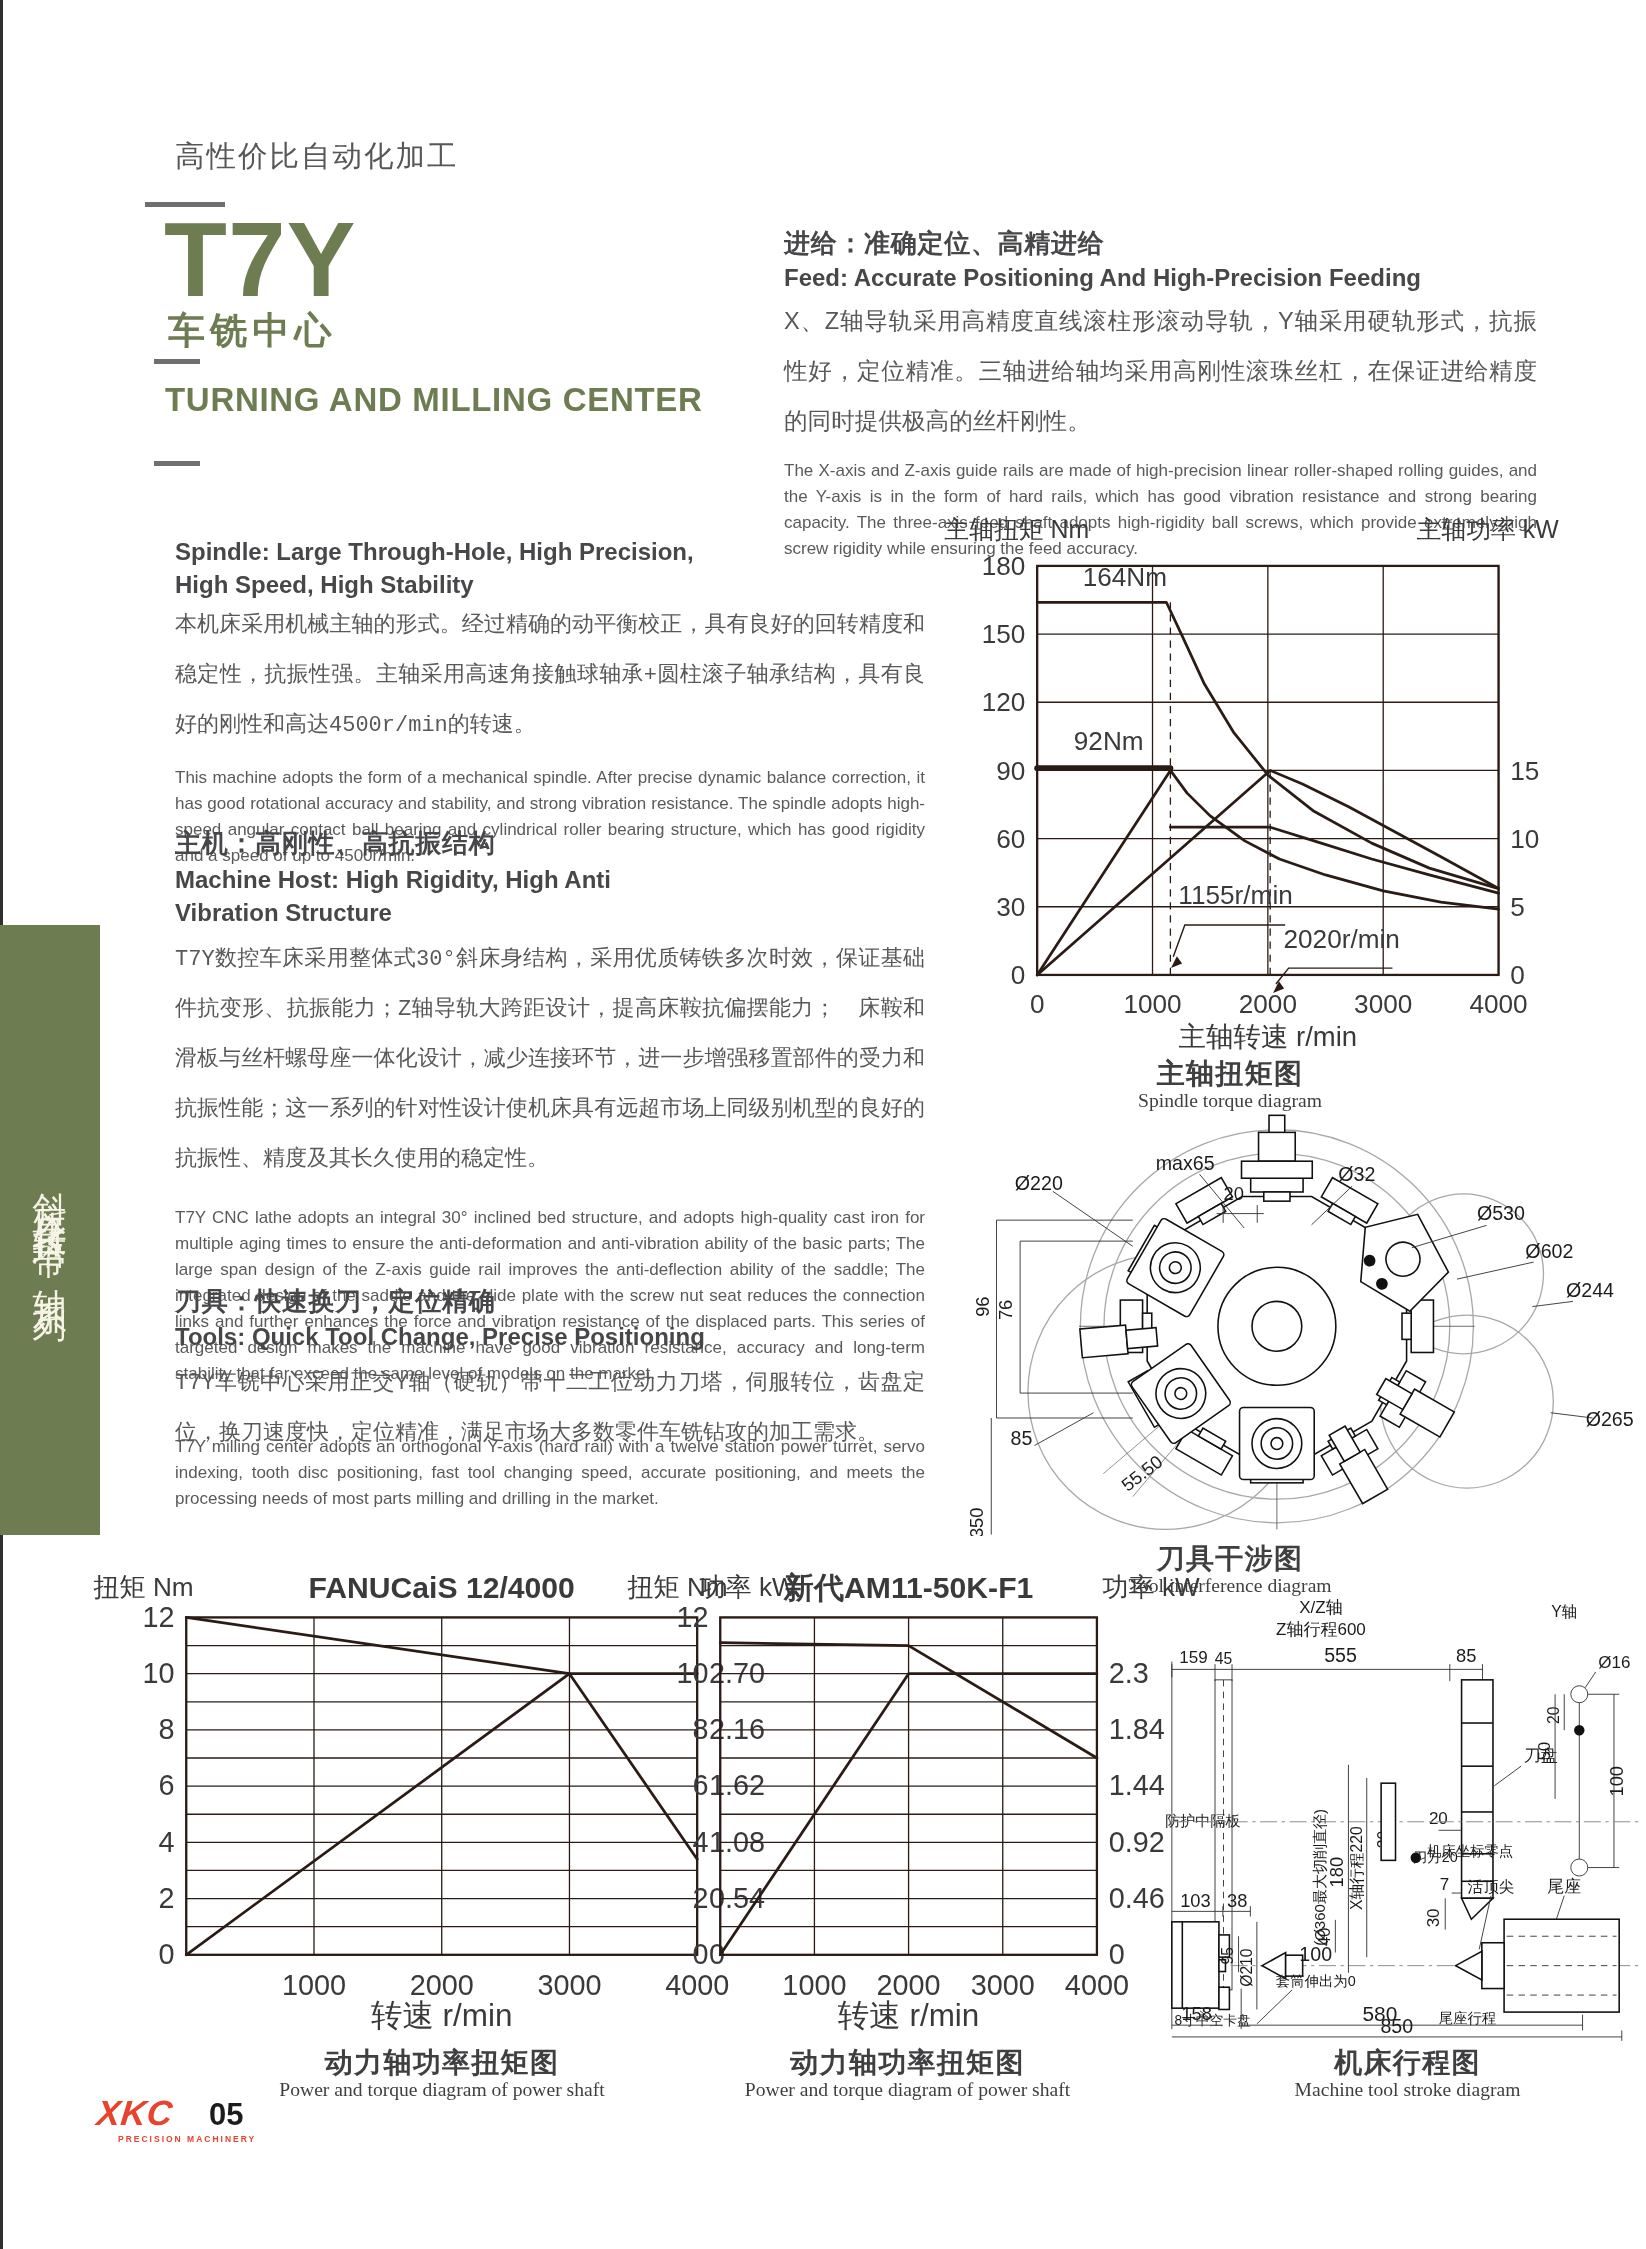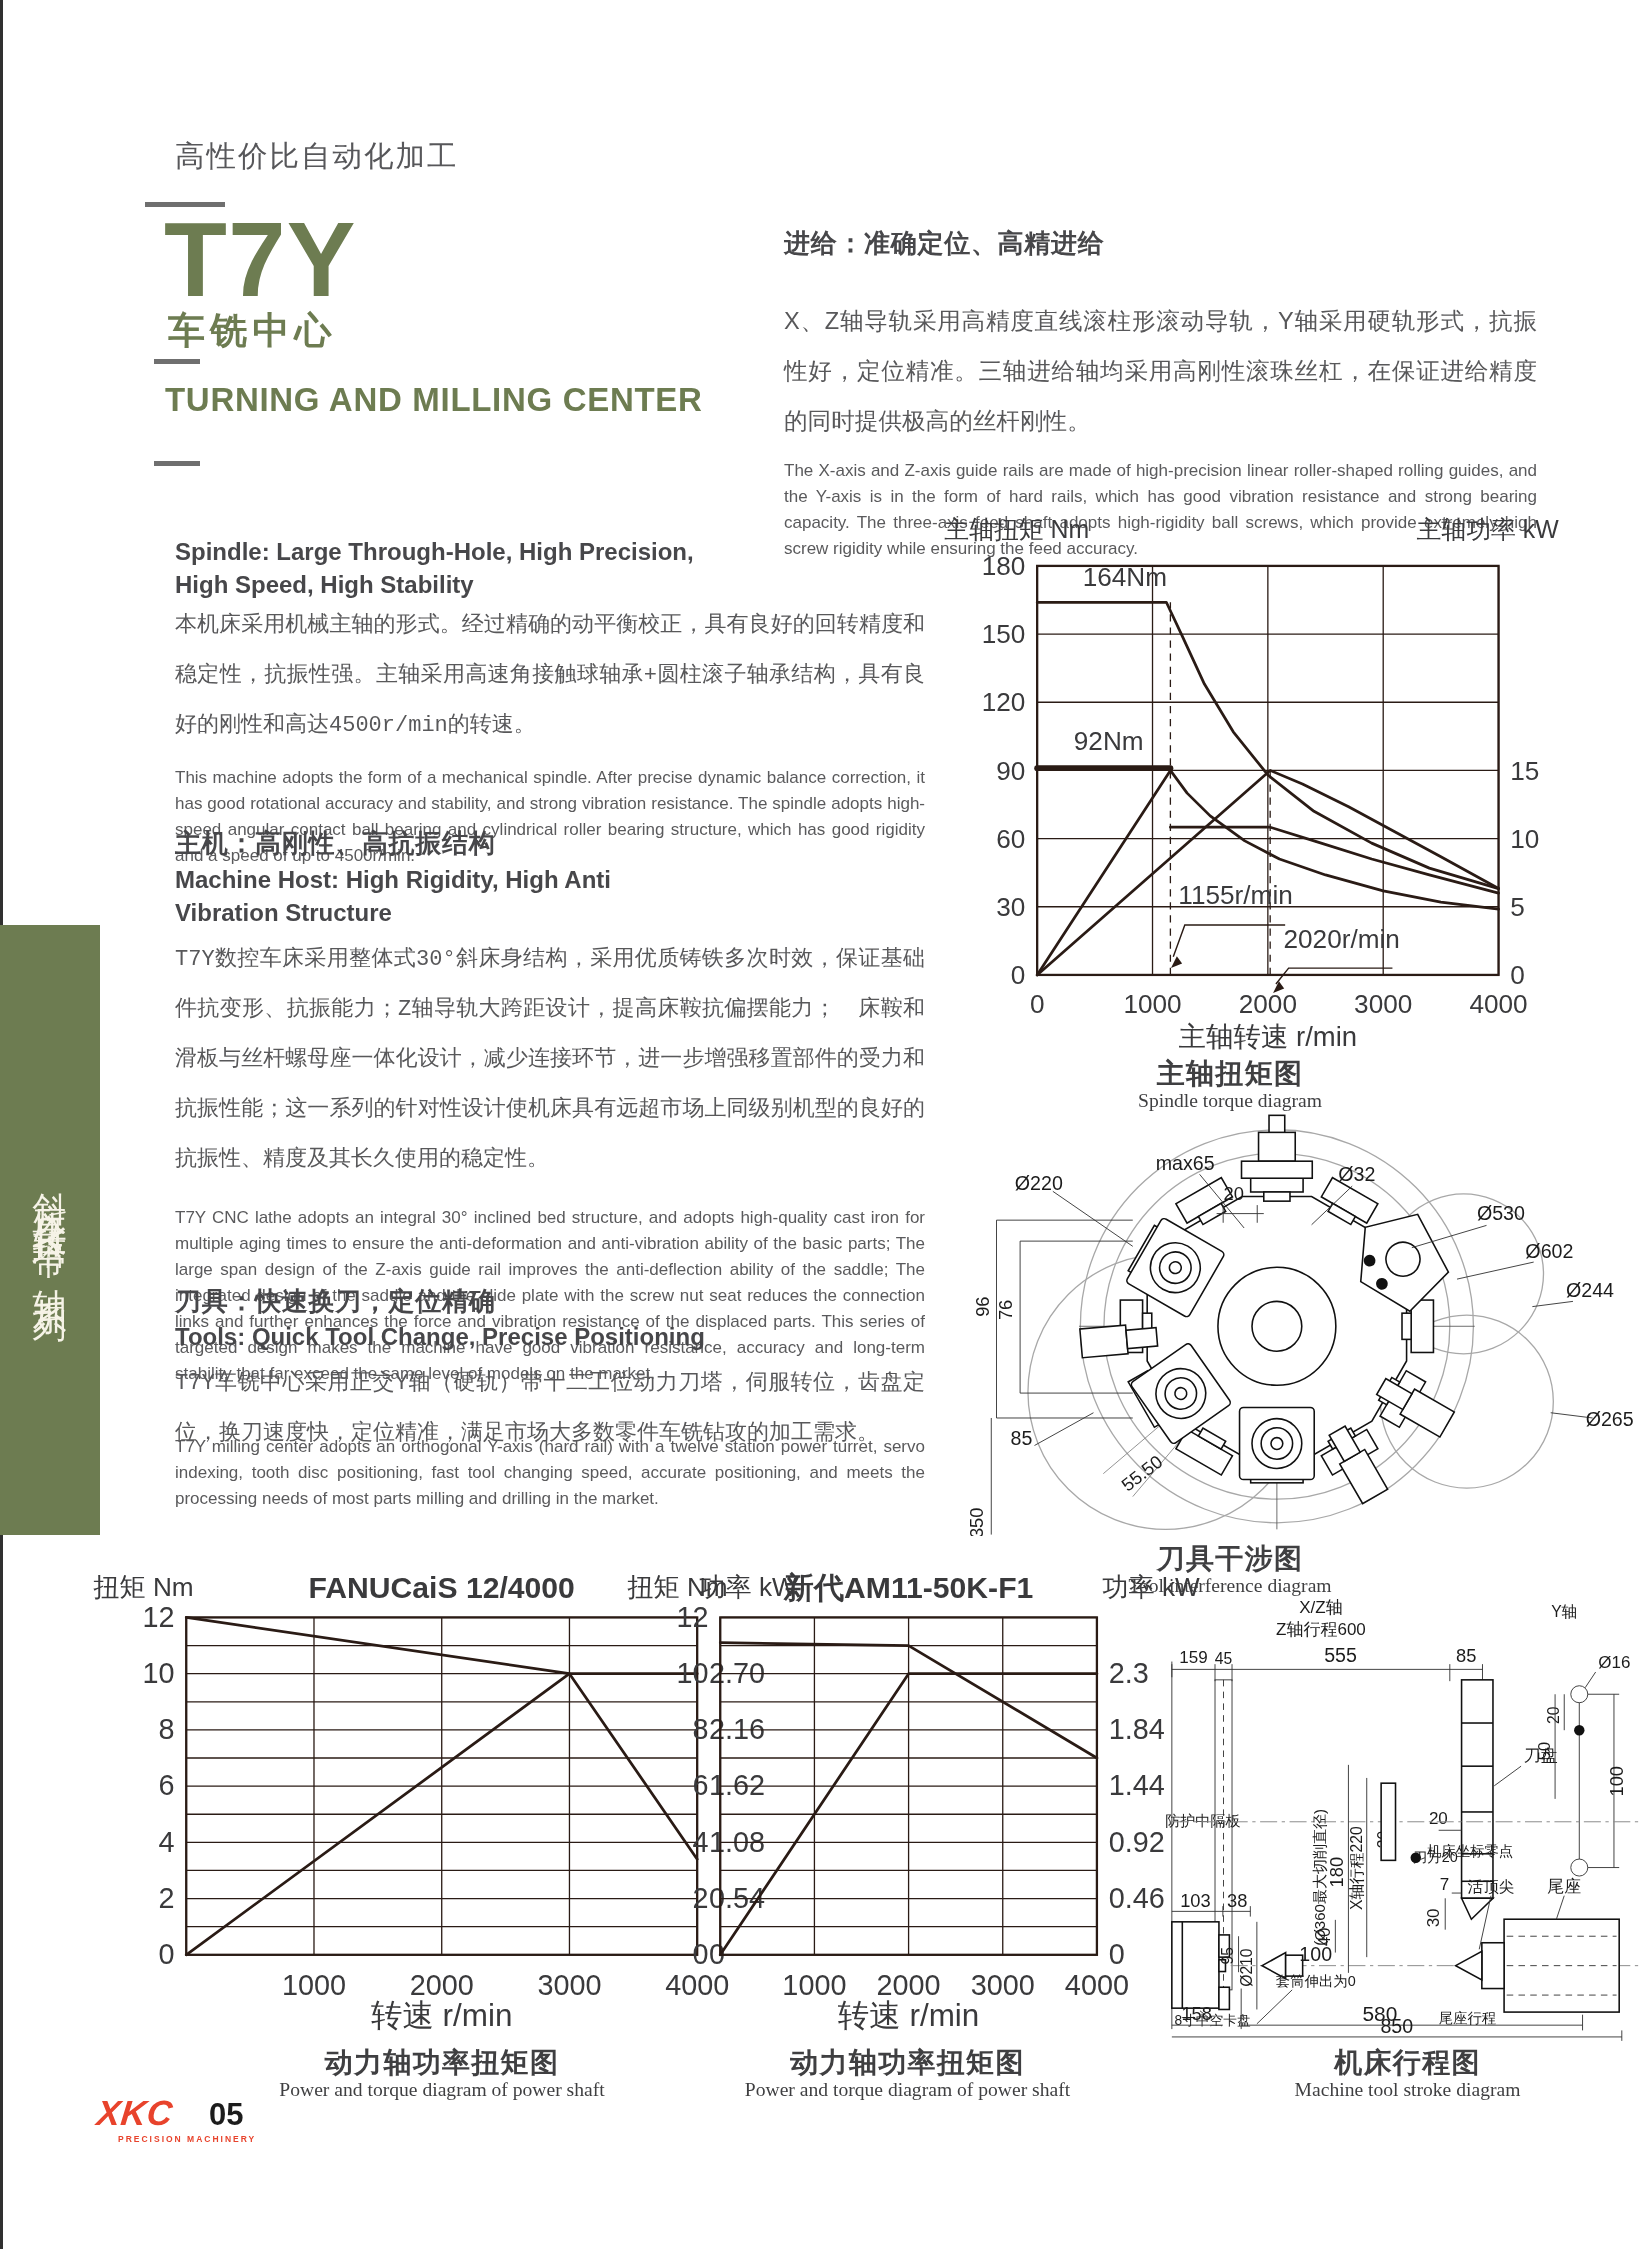--- a/index.html
+++ b/index.html
@@ -74,20 +74,21 @@
 Vibration Structure</div>
   <div class="abs colL p-cn" style="top:935px;">T7Y数控车床采用整体式30°斜床身结构，采用优质铸铁多次时效，保证基础件抗变形、抗振能力；Z轴导轨大跨距设计，提高床鞍抗偏摆能力；　床鞍和滑板与丝杆螺母座一体化设计，减少连接环节，进一步增强移置部件的受力和抗振性能；这一系列的针对性设计使机床具有远超市场上同级别机型的良好的抗振性、精度及其长久使用的稳定性。</div>
   <div class="abs colL p-en" style="top:1205px;">T7Y CNC lathe adopts an integral 30° inclined bed structure, and adopts high-quality cast iron for multiple aging times to ensure the anti-deformation and anti-vibration ability of the basic parts; The large span design of the Z-axis guide rail improves the anti-deflection ability of the saddle; The integrated design of the saddle and the slide plate with the screw nut seat reduces the connection links and further enhances the force and vibration resistance of the displaced parts. This series of targeted design makes the machine have good vibration resistance, accuracy and long-term stability that far exceed the same level of models on the market.</div>
 
   <div class="abs colL h-cn" style="top:1284px;">刀具：快速换刀，定位精确</div>
   <div class="abs colL h-en" style="top:1320px;">Tools: Quick Tool Change, Precise Positioning</div>
   <div class="abs colL p-cn" style="top:1359px;">T7Y车铣中心采用正交Y轴（硬轨）带十二工位动力刀塔，伺服转位，齿盘定位，换刀速度快，定位精准，满足市场大多数零件车铣钻攻的加工需求。</div>
   <div class="abs colL p-en" style="top:1434px;">T7Y milling center adopts an orthogonal Y-axis (hard rail) with a twelve station power turret, servo indexing, tooth disc positioning, fast tool changing speed, accurate positioning, and meets the processing needs of most parts milling and drilling in the market.</div>
 
   <div class="abs colR h-cn" style="top:226px;">进给：准确定位、高精进给</div>
+  <div class="abs colR h-en" style="top:261px;">Feed: Accurate Positioning And High-Precision Feeding</div>
   <div class="abs colR p-cn2" style="top:296px;">X、Z轴导轨采用高精度直线滚柱形滚动导轨，Y轴采用硬轨形式，抗振性好，定位精准。三轴进给轴均采用高刚性滚珠丝杠，在保证进给精度的同时提供极高的丝杆刚性。</div>
   <div class="abs colR p-en" style="top:458px;">The X-axis and Z-axis guide rails are made of high-precision linear roller-shaped rolling guides, and the Y-axis is in the form of hard rails, which has good vibration resistance and strong bearing capacity. The three-axis feed shaft adopts high-rigidity ball screws, which provide extremely high screw rigidity while ensuring the feed accuracy.</div>
 
   <div id="chart0" class="chart" style="left:939px;top:507px;width:625px;height:553px;">
       <svg viewBox="0 0 955 845">
         <line x1="150" y1="90" x2="150" y2="715" stroke="#2a1b15" stroke-width="2"></line>
         <line x1="326.25" y1="90" x2="326.25" y2="715" stroke="#2a1b15" stroke-width="2"></line>
         <line x1="502.5" y1="90" x2="502.5" y2="715" stroke="#2a1b15" stroke-width="2"></line>
         <line x1="678.75" y1="90" x2="678.75" y2="715" stroke="#2a1b15" stroke-width="2"></line>
         <line x1="855" y1="90" x2="855" y2="715" stroke="#2a1b15" stroke-width="2"></line>

